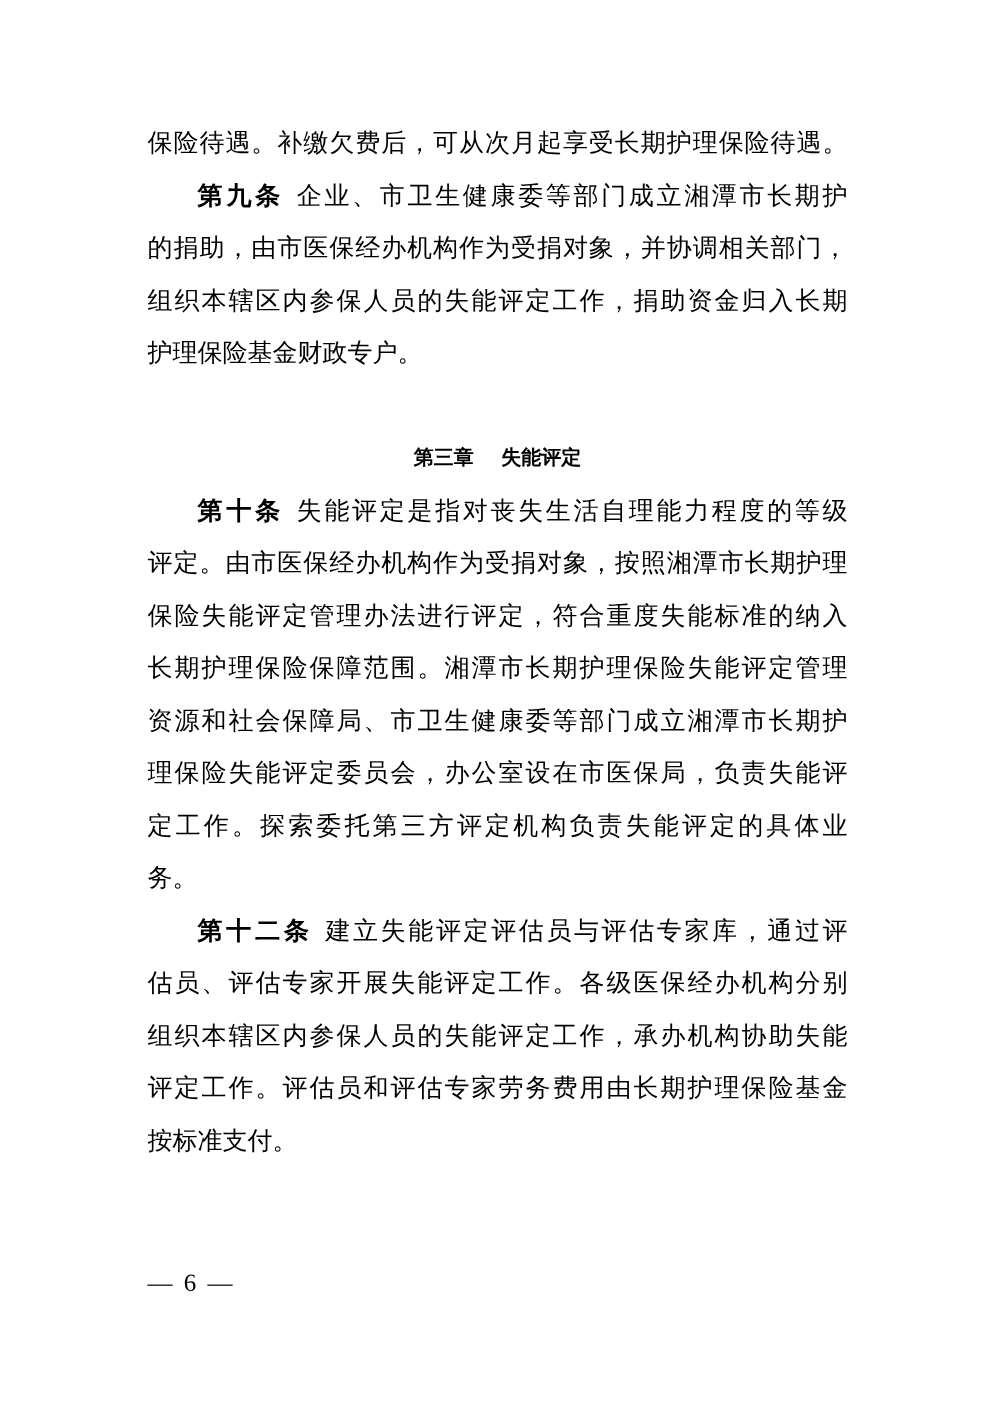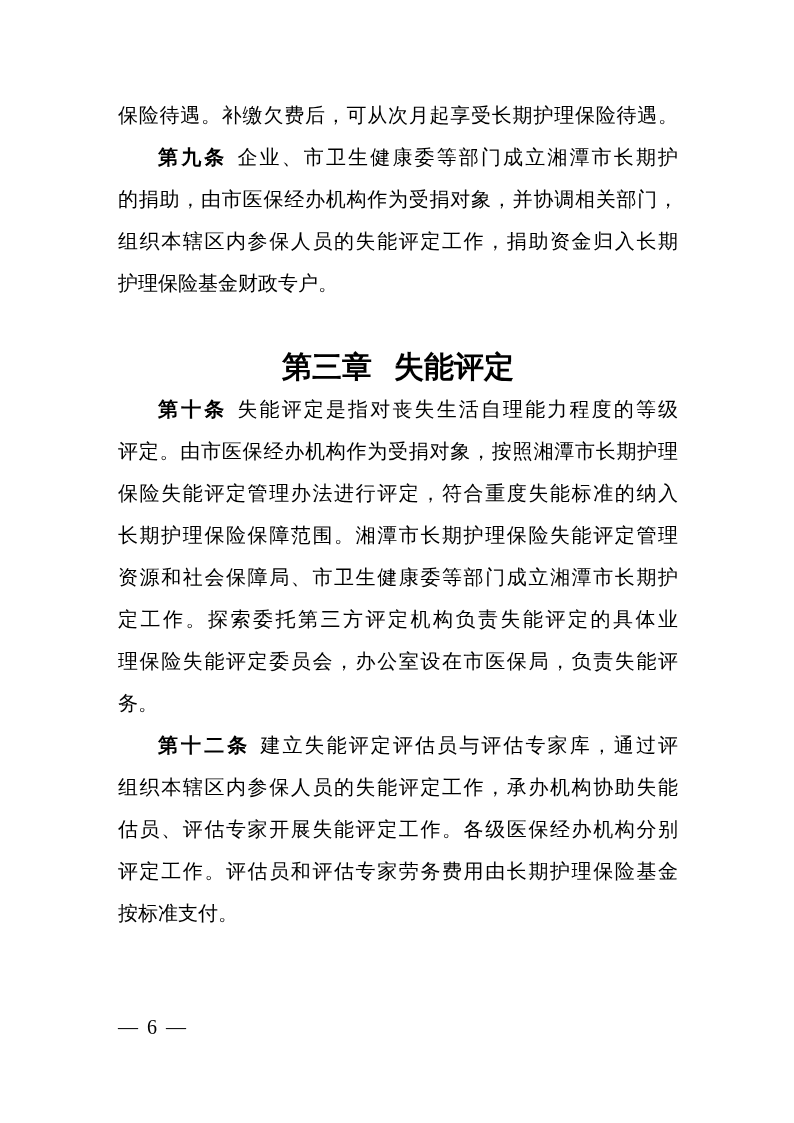--- a/index.html
+++ b/index.html
@@ -41,21 +41,21 @@
   }
   .term {
     font-weight: bold;
     margin-right: 10px;
     letter-spacing: 1px;
   }
   .chapter {
     margin-top: 42px;
     height: 42px;
     line-height: 42px;
-    font-size: 30px;
+    font-size: 16px;
     font-weight: bold;
     text-align: center;
     text-align-last: center;
   }
   .chapter .heading-gap {
     display: inline-block;
     width: 22px;
   }
   .footer {
     position: absolute;
@@ -85,28 +85,28 @@
       </div>
       <div class="chapter"><span>第三章</span><span class="heading-gap"></span><span>失能评定</span></div>
       <div class="paragraph">
         <div class="line indent"><b class="term">第十条</b><span>失能评定是指对丧失生活自理能力程度的等级</span></div>
         <div class="line">评定。由市医保经办机构作为受捐对象，按照湘潭市长期护理</div>
         <div class="line">保险失能评定管理办法进行评定，符合重度失能标准的纳入</div>
         <div class="line">长期护理保险保障范围。湘潭市长期护理保险失能评定管理</div>
       </div>
       <div class="paragraph">
         <div class="line">资源和社会保障局、市卫生健康委等部门成立湘潭市长期护</div>
+        <div class="line">理保险失能评定委员会，办公室设在市医保局，负责失能评</div>
         <div class="line">定工作。探索委托第三方评定机构负责失能评定的具体业</div>
-        <div class="line">理保险失能评定委员会，办公室设在市医保局，负责失能评</div>
         <div class="line lastline">务。</div>
       </div>
       <div class="paragraph">
         <div class="line indent"><b class="term">第十二条</b><span>建立失能评定评估员与评估专家库，通过评</span></div>
+        <div class="line">估员、评估专家开展失能评定工作。各级医保经办机构分别</div>
         <div class="line">组织本辖区内参保人员的失能评定工作，承办机构协助失能</div>
-        <div class="line">估员、评估专家开展失能评定工作。各级医保经办机构分别</div>
         <div class="line">评定工作。评估员和评估专家劳务费用由长期护理保险基金</div>
         <div class="line lastline">按标准支付。</div>
       </div>
     </main>
   <footer class="footer">
     <span>— 6 —</span>
   </footer>
 </div>
 
 </body></html>

